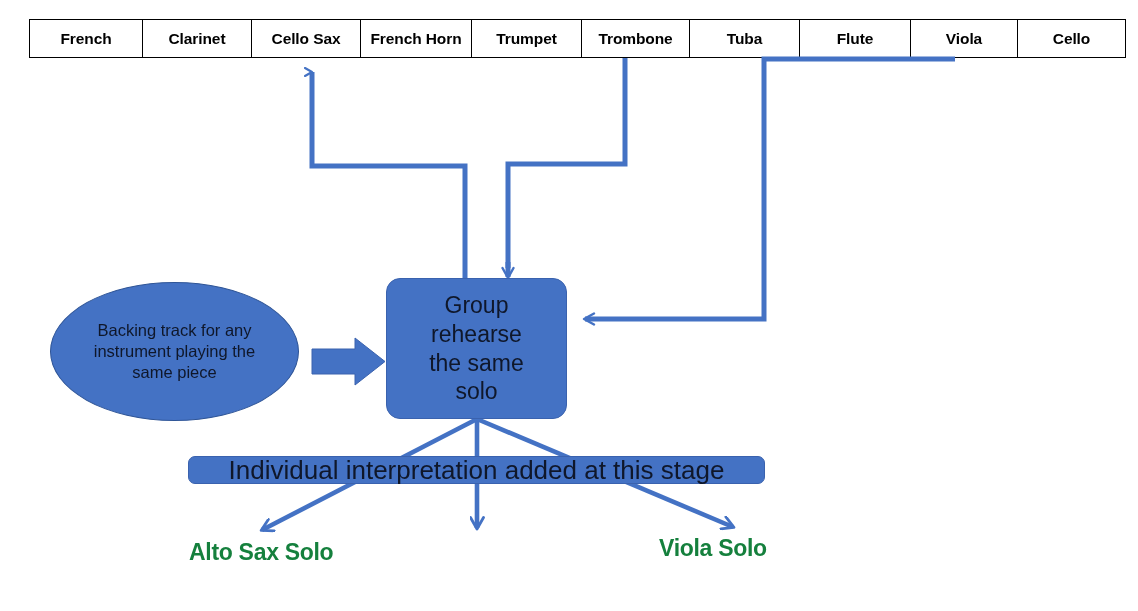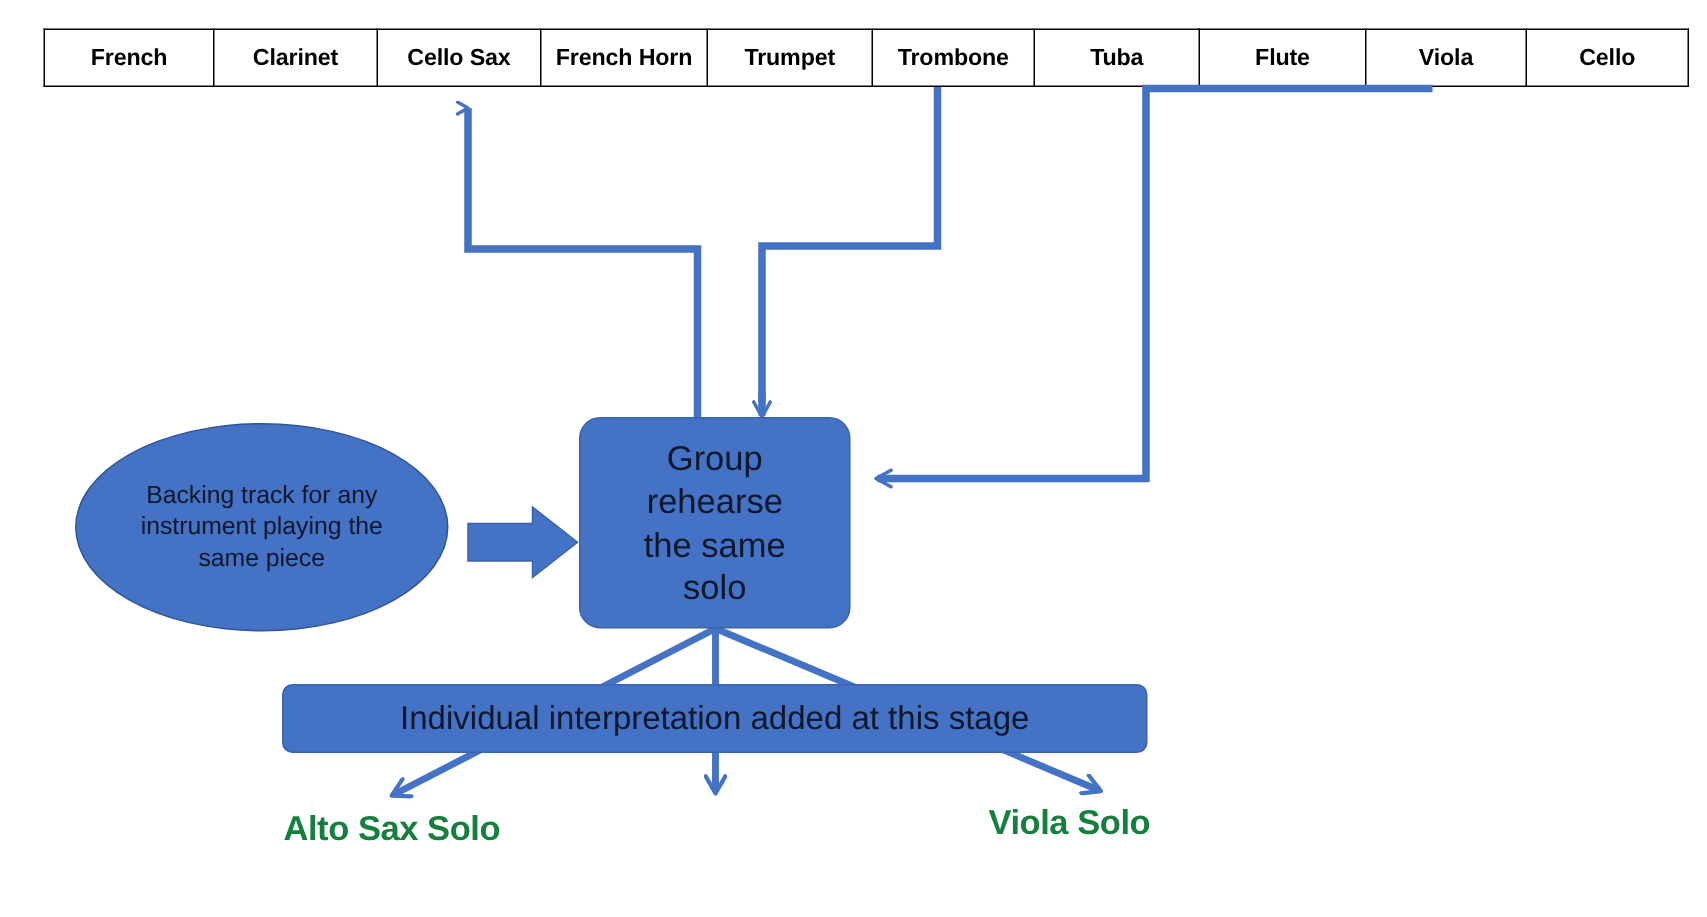--- a/index.html
+++ b/index.html
@@ -86,24 +86,24 @@
     border: 1.2px solid #3A62AE;
     font-size: 23px;
     line-height: 1.25;
     padding: 0 25px;
   }
 
   #individual-interpretation-bar {
     left: 188px;
     top: 456px;
     width: 577px;
-    height: 46px;
+    height: 28px;
     border-radius: 7px;
     border: 1.2px solid #3A62AE;
-    font-size: 22px;
+    font-size: 26px;
     line-height: 1.1;
   }
 
   .solo-label {
     position: absolute;
     font-size: 23px;
     font-weight: bold;
     color: #15803d;
     white-space: nowrap;
     letter-spacing: -0.3px;

